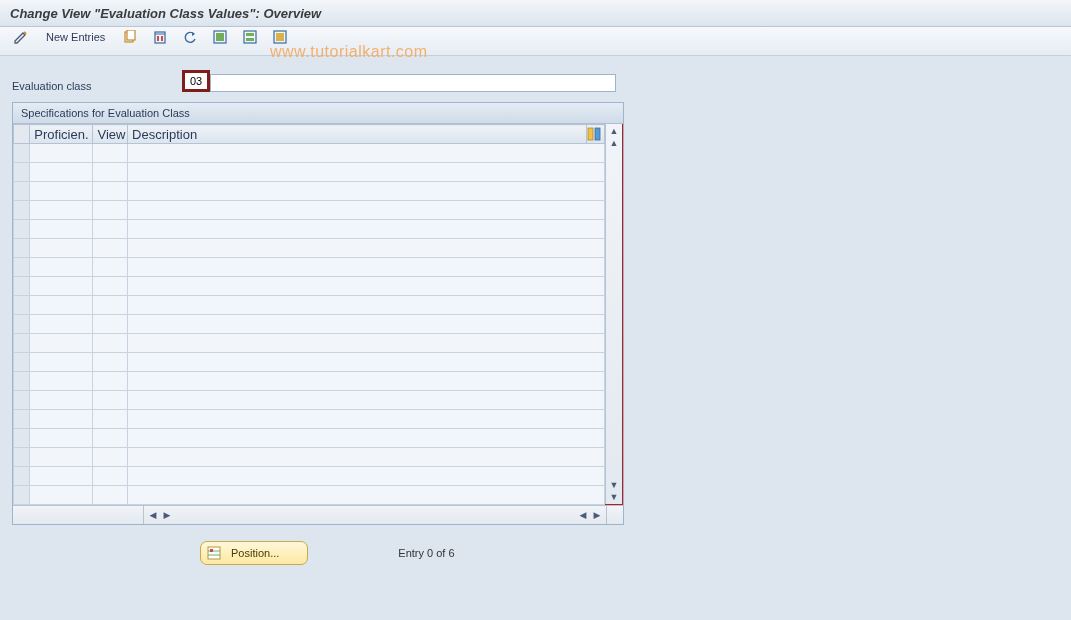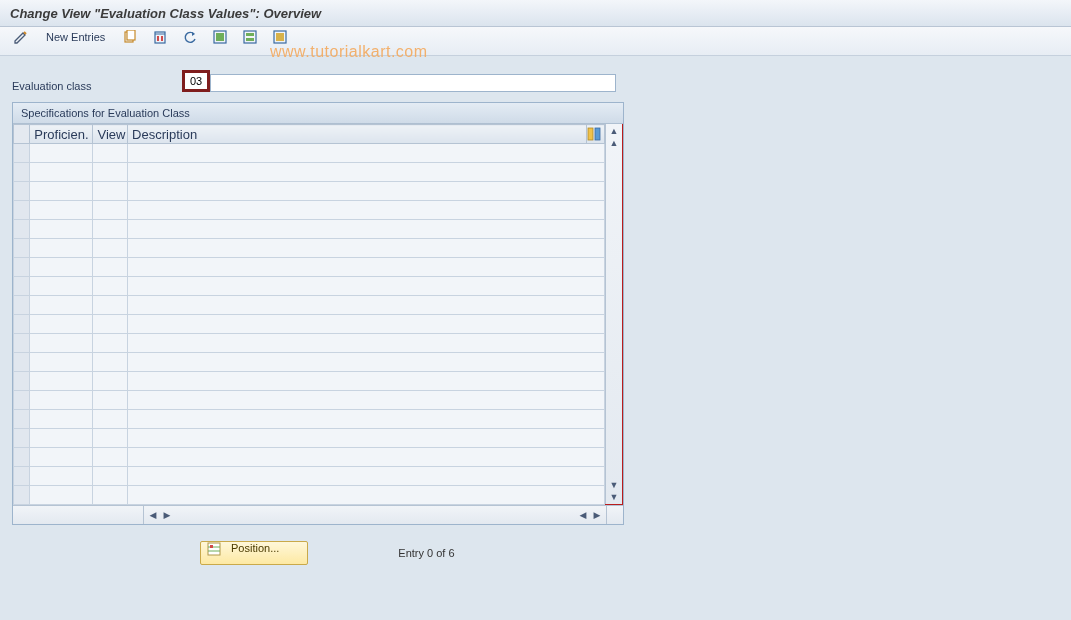--- a/index.html
+++ b/index.html
@@ -192,26 +192,27 @@
   .hscroll-row .corner { width:16px; border-left:1px solid #b5c3d3;}
   
   .footer-row {
     display:flex;
     align-items:center;
     gap:90px;
     margin: 16px 0 0 190px;
   }
   .pos-btn {
     display:inline-flex;
+    align-items:center;
     gap:10px;
     height:22px;
     padding:0 28px 0 6px;
     background: linear-gradient(#fff7d9,#fde9a3);
     border:1px solid #c9a94a;
-    border-radius:2px;
+    border-radius:7px;
     color:#4a3a00;
     font-size:11px;
     cursor:pointer;
   }
   .entry-text {
     color:#333;
   }
   
   svg { display:block; }
 </style>

